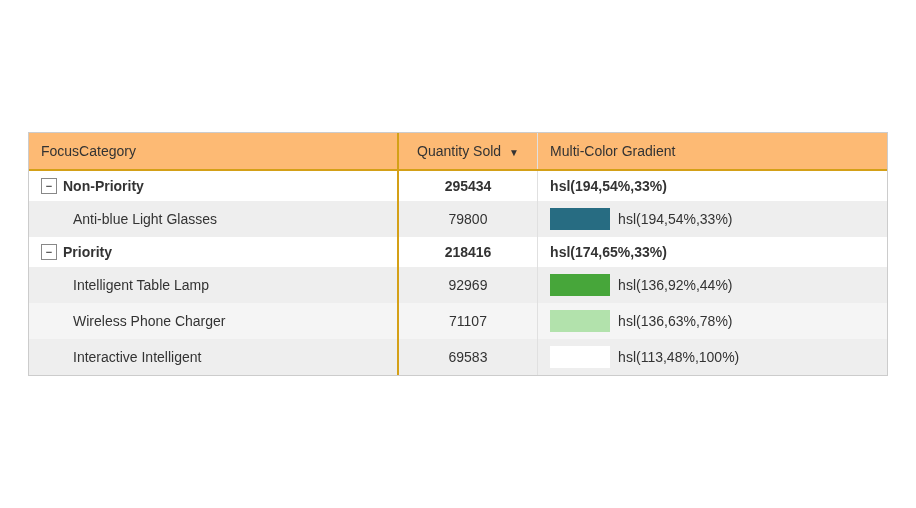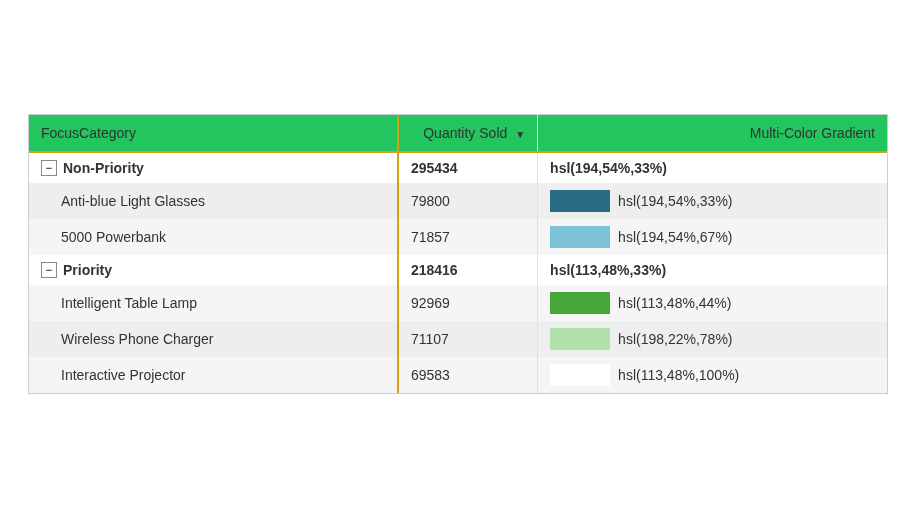--- a/index.html
+++ b/index.html
@@ -10,53 +10,53 @@
       color: #333;
       width: 916px;
       height: 508px;
       display: flex;
       align-items: center;
       justify-content: center;
     }
     .table-container {
       width: 860px;
       border: 1px solid #ccc;
-      background: #22c55e;
+      background: #fdba74;
     }
     table {
       width: 100%;
       border-collapse: collapse;
     }
     thead tr {
       border-bottom: 2px solid #d4a017;
     }
     th {
       padding: 10px 12px;
       text-align: left;
       font-weight: normal;
       color: #333;
       font-size: 14px;
     }
     th.qty-col {
-      text-align: right;
+      text-align: center;
     }
     th.gradient-col {
-      text-align: right;
+      text-align: left;
     }
     td {
       padding: 7px 12px;
       vertical-align: middle;
     }
     .category-col {
       width: 370px;
       border-right: 2px solid #d4a017;
     }
     .qty-col {
       width: 140px;
-      text-align: left;
+      text-align: center;
       border-right: 1px solid #e0e0e0;
     }
     .gradient-col {
       width: 350px;
     }
     tr.group-header td {
       font-weight: bold;
       background: #fff;
     }
     tr.sub-row td {
@@ -93,21 +93,21 @@
       display: flex;
       align-items: center;
     }
     .sort-arrow {
       display: inline-block;
       font-size: 10px;
       margin-left: 4px;
       color: #333;
     }
     .indent {
-      padding-left: 32px;
+      padding-left: 44px;
       margin-top: 25px;
     }
     .gradient-cell {
       display: flex;
       align-items: center;
     }
   </style>
 </head>
 <body>
 
@@ -137,62 +137,52 @@
         <tr class="sub-row">
           <td class="category-col indent">Anti-blue Light Glasses</td>
           <td class="qty-col">79800</td>
           <td class="gradient-col">
             <div class="gradient-cell">
               <span class="color-swatch" style="background:hsl(194,54%,33%);"></span>
               <span>hsl(194,54%,33%)</span>
             </div>
           </td>
         </tr>
-        <tr class="sub-row">
-          <td class="category-col indent">5000 Powerbank</td>
-          <td class="qty-col">71857</td>
-          <td class="gradient-col">
-            <div class="gradient-cell">
-              <span class="color-swatch" style="background:hsl(194,54%,67%);"></span>
-              <span>hsl(194,54%,67%)</span>
-            </div>
-          </td>
-        </tr>
         <tr class="group-header">
           <td class="category-col">
             <div class="group-label">
               <span class="expand-icon">−</span>
               <strong>Priority</strong>
             </div>
           </td>
           <td class="qty-col"><strong>218416</strong></td>
-          <td class="gradient-col"><strong>hsl(113,48%,33%)</strong></td>
+          <td class="gradient-col"><strong>hsl(174,65%,33%)</strong></td>
         </tr>
         <tr class="sub-row">
           <td class="category-col indent">Intelligent Table Lamp</td>
           <td class="qty-col">92969</td>
           <td class="gradient-col">
             <div class="gradient-cell">
               <span class="color-swatch" style="background:hsl(113,48%,44%);"></span>
-              <span>hsl(113,48%,44%)</span>
+              <span>hsl(136,92%,44%)</span>
             </div>
           </td>
         </tr>
         <tr class="sub-row">
           <td class="category-col indent">Wireless Phone Charger</td>
           <td class="qty-col">71107</td>
           <td class="gradient-col">
             <div class="gradient-cell">
               <span class="color-swatch" style="background:hsl(113,48%,78%);"></span>
-              <span>hsl(198,22%,78%)</span>
+              <span>hsl(136,63%,78%)</span>
             </div>
           </td>
         </tr>
         <tr class="sub-row">
-          <td class="category-col indent">Interactive Projector</td>
+          <td class="category-col indent">Interactive Intelligent</td>
           <td class="qty-col">69583</td>
           <td class="gradient-col">
             <div class="gradient-cell">
               <span class="color-swatch" style="background:hsl(113,48%,100%);"></span>
               <span>hsl(113,48%,100%)</span>
             </div>
           </td>
         </tr>
       </tbody>
   </table>

